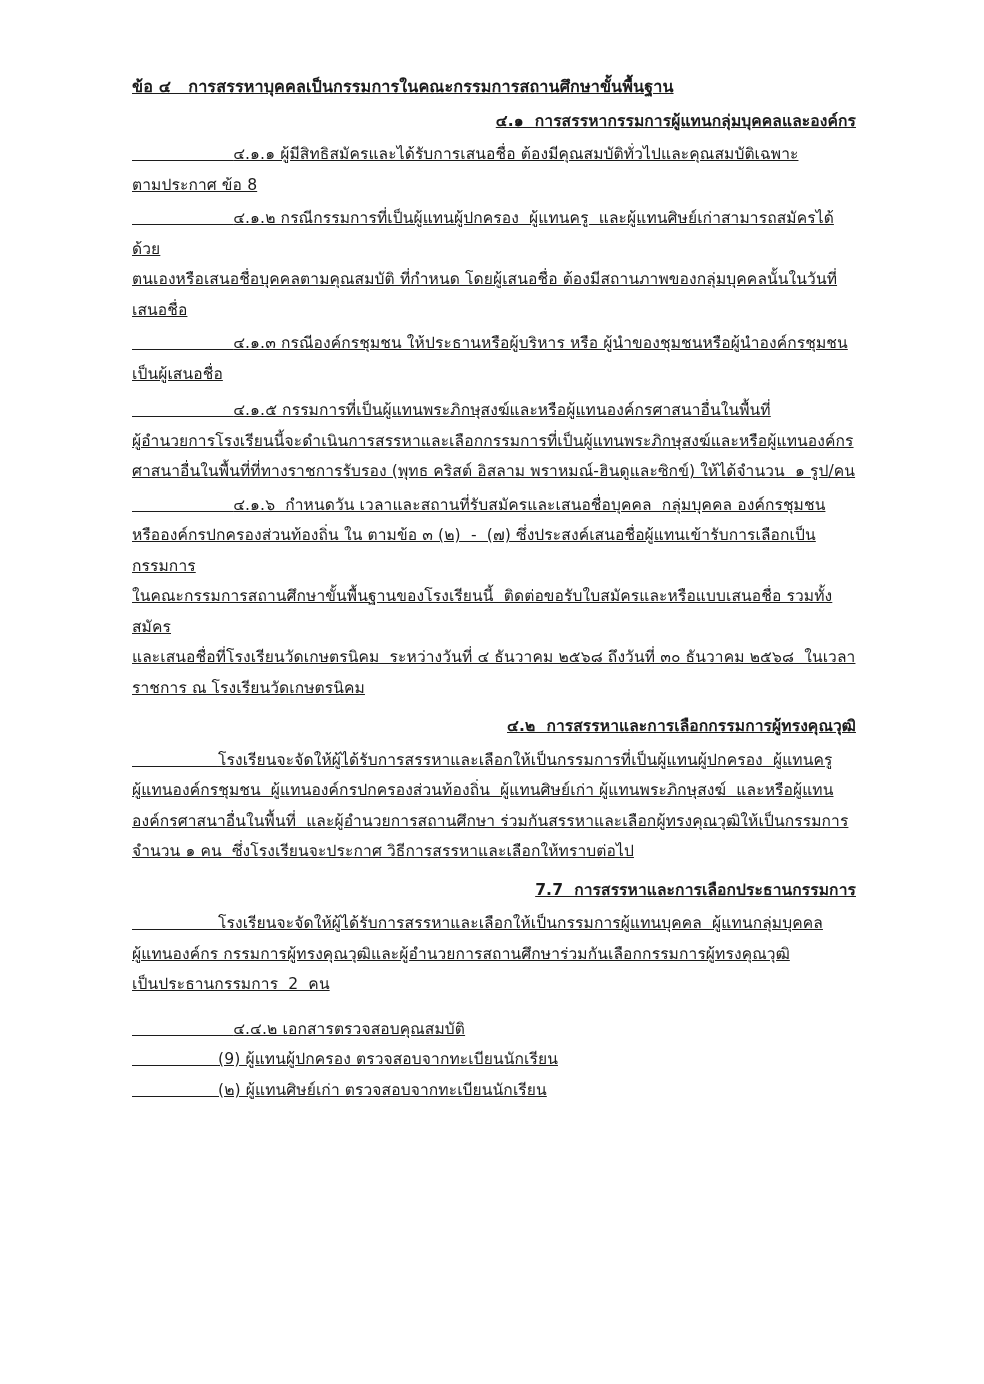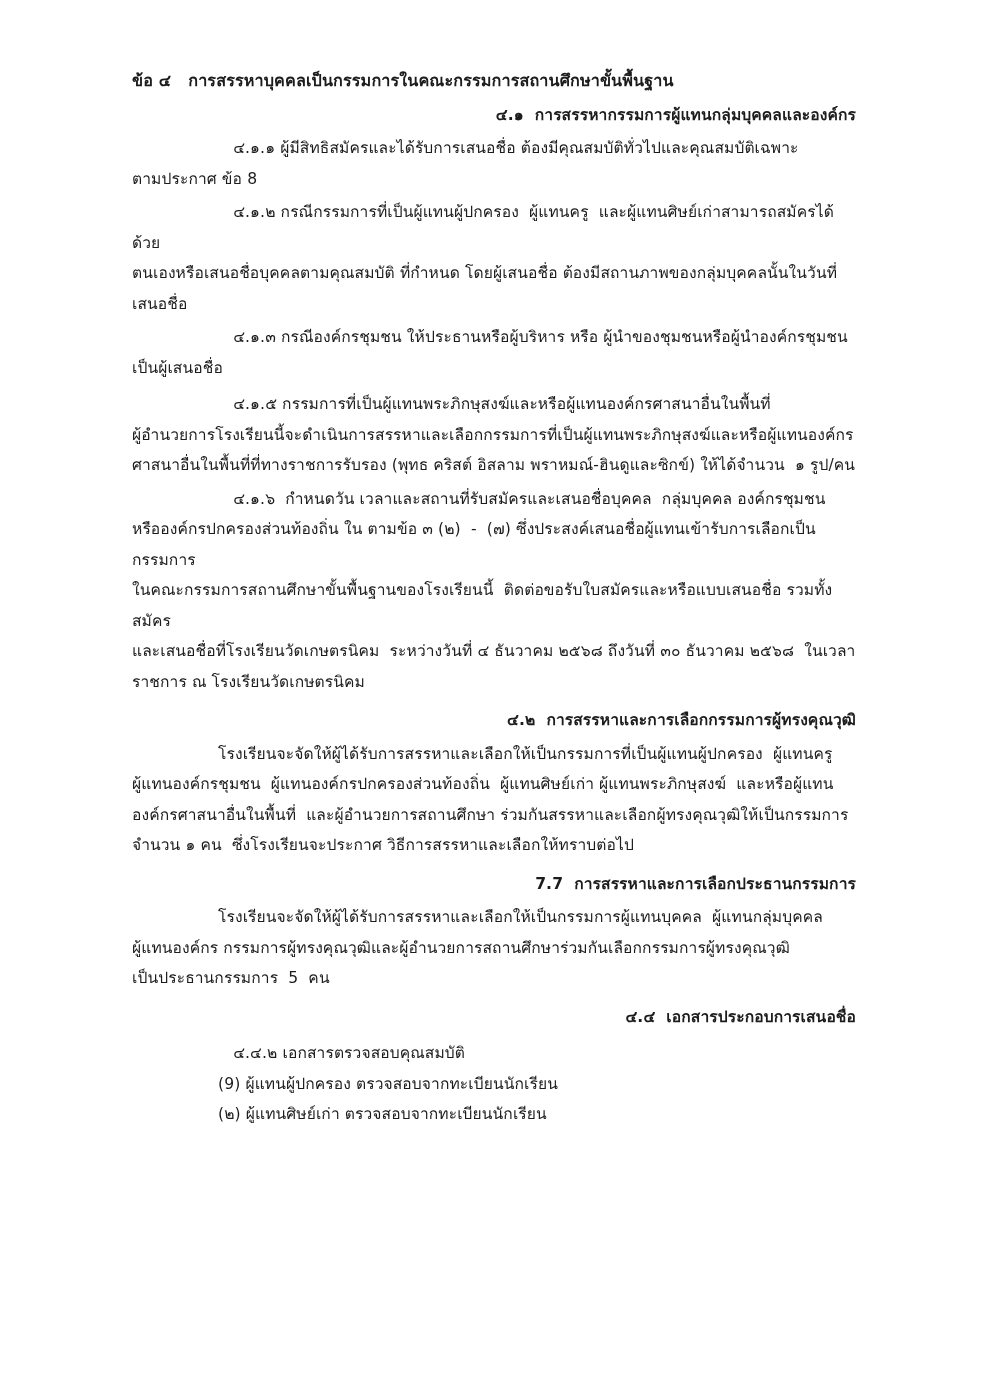--- a/index.html
+++ b/index.html
@@ -21,22 +21,23 @@
     top: 0;
     width: 984px;
     height: 1384px;
     background: #ffffff;
     padding: 0;
     box-sizing: border-box;
   }
   .content {
     position: absolute;
     left: 132px;
-    top: 66px;
+    top: 72px;
     width: 724px;
+    text-decoration: underline;
   }
   p {
     margin: 0;
     padding: 0;
   }
   .line {
     font-size: 15.6px;
     line-height: 30.5px;
     letter-spacing: 0.1px;
     white-space: pre-wrap;
@@ -101,24 +102,23 @@
 ผู้แทนองค์กรชุมชน  ผู้แทนองค์กรปกครองส่วนท้องถิ่น  ผู้แทนศิษย์เก่า ผู้แทนพระภิกษุสงฆ์  และหรือผู้แทน
 องค์กรศาสนาอื่นในพื้นที่  และผู้อำนวยการสถานศึกษา ร่วมกันสรรหาและเลือกผู้ทรงคุณวุฒิให้เป็นกรรมการ
 จำนวน ๑ คน  ซึ่งโรงเรียนจะประกาศ วิธีการสรรหาและเลือกให้ทราบต่อไป</p>
 
     <div class="gap-md"></div>
     <p class="line bold indent-1">7.7  การสรรหาและการเลือกประธานกรรมการ</p>
 
     <div class="gap-sm"></div>
     <p class="line">                 โรงเรียนจะจัดให้ผู้ได้รับการสรรหาและเลือกให้เป็นกรรมการผู้แทนบุคคล  ผู้แทนกลุ่มบุคคล
 ผู้แทนองค์กร กรรมการผู้ทรงคุณวุฒิและผู้อำนวยการสถานศึกษาร่วมกันเลือกกรรมการผู้ทรงคุณวุฒิ
-เป็นประธานกรรมการ  5  คน</p>
+เป็นประธานกรรมการ  2  คน</p>
 
     <div class="gap-md"></div>
-    <p class="line bold indent-1">๔.๔  เอกสารประกอบการเสนอชื่อ</p>
 
     <div class="gap-sm"></div>
 
     <div class="gap-sm"></div>
 
     <p class="line">                    ๔.๔.๒ เอกสารตรวจสอบคุณสมบัติ</p>
 
     <p class="line">                 (9) ผู้แทนผู้ปกครอง ตรวจสอบจากทะเบียนนักเรียน</p>
 
     <p class="line">                 (๒) ผู้แทนศิษย์เก่า ตรวจสอบจากทะเบียนนักเรียน</p>

